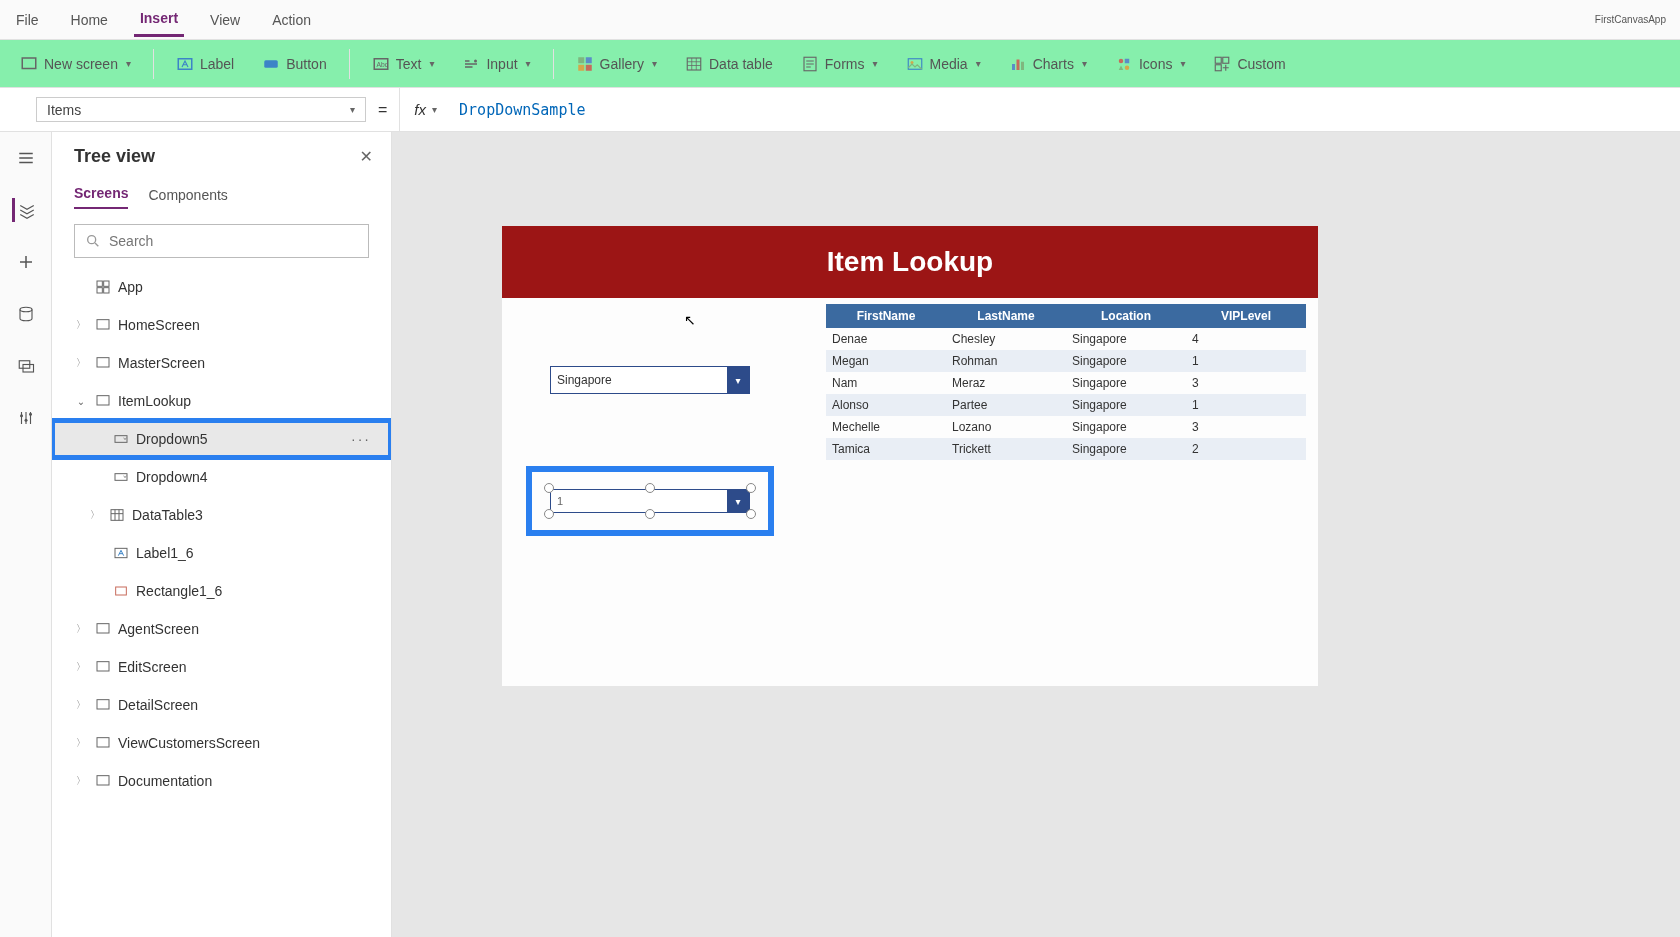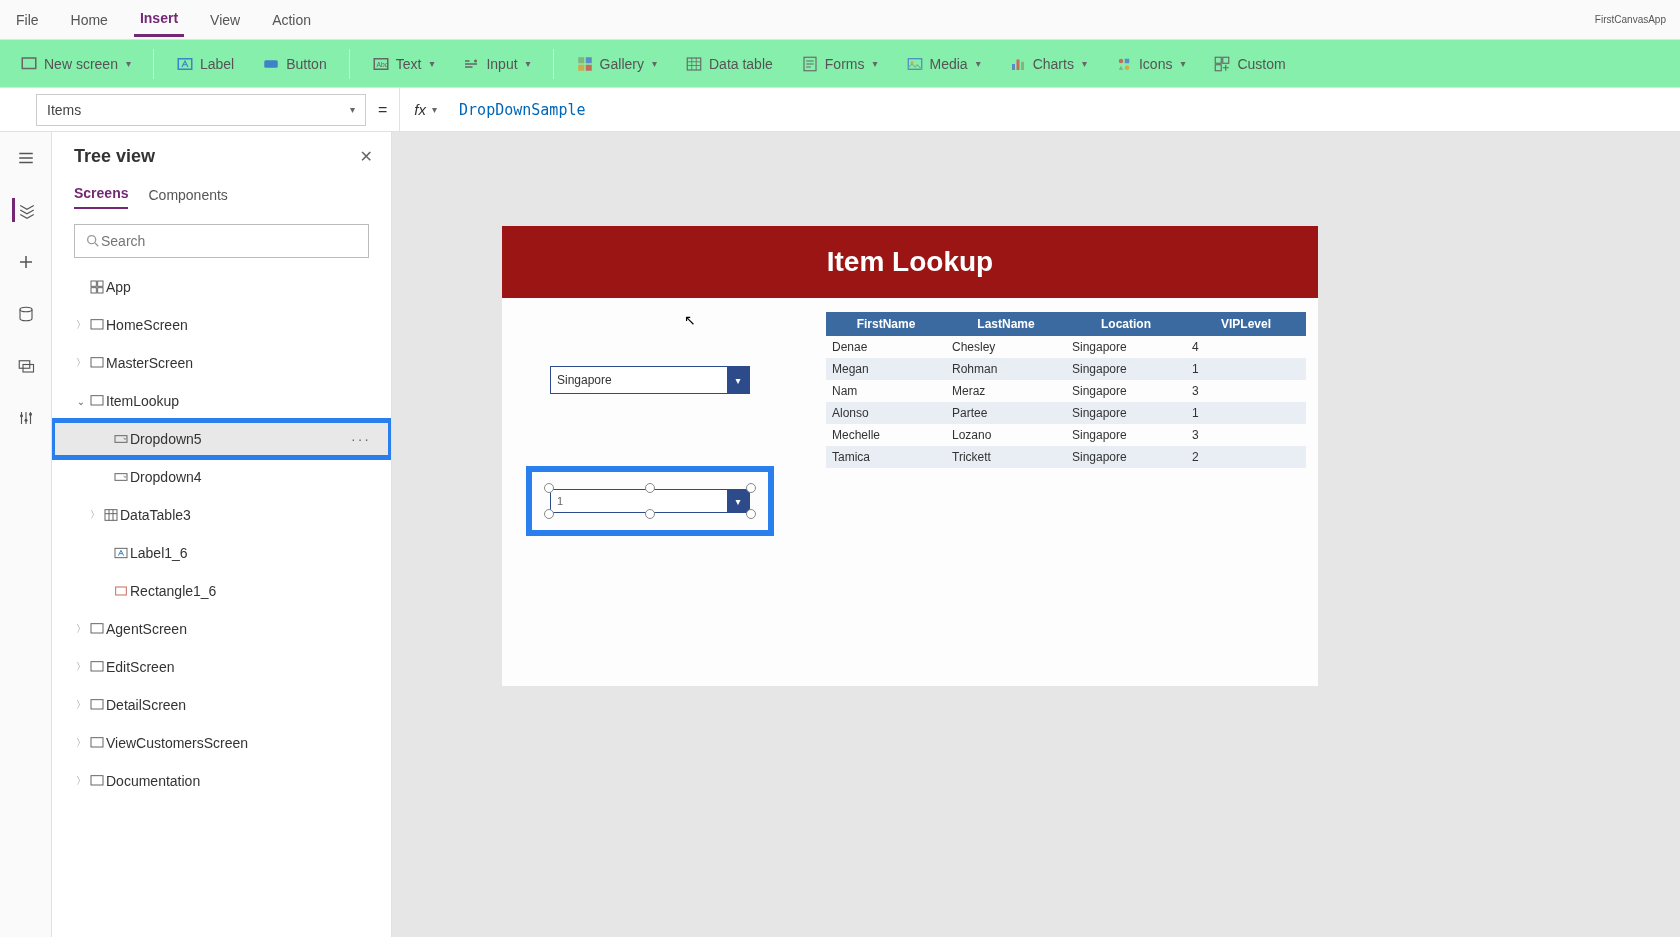--- a/index.html
+++ b/index.html
@@ -13,21 +13,21 @@
 
 
 .ribbon { display: flex; align-items: center; height: 48px; background: #86efac; border-bottom: 1px solid #e1e1e1; padding: 0 10px; gap: 8px; }
 .ribbon .r-item { display: flex; align-items: center; gap: 6px; padding: 6px 10px; color: #555; font-size: 14px; cursor: pointer; }
 .ribbon .sep { width: 1px; height: 30px; background: #e1e1e1; margin: 0 4px; }
 .ribbon svg, .ribbon .ico { width: 18px; height: 18px; fill: #666; flex-shrink: 0; }
 .ribbon .chev { font-size: 10px; color: #666; margin-left: 2px; }
 
 
 .formulabar { display: flex; align-items: center; height: 44px; background: #fff; border-bottom: 1px solid #e1e1e1; padding-left: 36px; }
-.prop-sel { width: 330px; height: 32px; border: 1px solid #ccc; display: flex; align-items: center; justify-content: space-between; padding: 0 10px; font-size: 14px; color: #444; background: #fff; }
+.prop-sel { width: 330px; height: 25px; border: 1px solid #ccc; display: flex; align-items: center; justify-content: space-between; padding: 0 10px; font-size: 14px; color: #444; background: #fff; }
 .prop-sel .chev { font-size: 10px; color: #666; }
 .eq { margin: 0 12px; font-size: 16px; color: #333; }
 .fx { display: flex; align-items: center; gap: 6px; border-left: 1px solid #e1e1e1; height: 44px; padding: 0 14px; font-style: italic; font-family: Liberation Sans, sans-serif; font-size: 15px; color: #333; }
 .fx .chev { font-size: 10px; color: #666; font-style: normal; }
 .formula { padding-left: 8px; font-size: 15px; color: #0066b8; font-family: Consolas, monospace; }
 
 
 .main { display: flex; height: calc(937px - 40px - 48px - 44px); }
 
 
@@ -37,26 +37,26 @@
 .leftrail svg { width: 18px; height: 18px; fill: #555; }
 
 
 .treepanel { width: 340px; background: #fff; border-right: 1px solid #e1e1e1; display: flex; flex-direction: column; }
 .tree-head { display: flex; align-items: center; justify-content: space-between; padding: 14px 18px 4px 22px; }
 .tree-head h1 { font-size: 18px; font-weight: 600; color: #333; }
 .tree-head .close { font-size: 16px; color: #666; cursor: pointer; }
 .tree-tabs { display: flex; gap: 20px; padding: 8px 22px 0 22px; border-bottom: 1px solid transparent; align-items: flex-end; }
 .tree-tab { padding: 6px 0; font-size: 14px; color: #555; cursor: pointer; }
 .tree-tab.active { color: #742774; border-bottom: 2px solid #742774; font-weight: 600; }
-.tree-search { margin: 14px 22px 10px 22px; border: 1px solid #bbb; height: 34px; display: flex; align-items: center; padding: 0 10px; gap: 0; }
+.tree-search { margin: 14px 22px 10px 22px; border: 1px solid #bbb; height: 34px; display: flex; align-items: center; padding: 0 10px; gap: 8px; }
 .tree-search input { border: none; outline: none; font-size: 14px; flex: 1; }
 .tree-search svg { width: 16px; height: 16px; fill: #999; }
 
 .tree-list { flex: 1; overflow: auto; }
-.tree-item { display: flex; align-items: center; height: 38px; padding-left: 22px; font-size: 14px; color: #333; cursor: pointer; position: relative; }
+.tree-item { display: flex; align-items: center; height: 38px; padding-left: 22px; font-size: 14px; color: #333; cursor: pointer; gap: 6px; position: relative; }
 .tree-item .expand { width: 14px; font-size: 10px; color: #666; text-align: center; }
 .tree-item .ticon { width: 18px; height: 18px; display: flex; align-items: center; justify-content: center; }
 .tree-item .ticon svg { width: 16px; height: 16px; fill: none; stroke: #666; stroke-width: 1.5; }
 .tree-item.l1 { padding-left: 36px; }
 .tree-item.l2 { padding-left: 60px; }
 .tree-item.selected { background: #e8e8e8; }
 .tree-item.box-hl { outline: 5px solid #2a7fef; outline-offset: -3px; }
 .tree-item .more { margin-left: auto; margin-right: 20px; color: #666; letter-spacing: 2px; }
 
 
@@ -68,21 +68,21 @@
 .dd1 .ddtxt { flex: 1; padding-left: 6px; font-size: 12px; color: #333; }
 .dd1 .ddbtn { width: 22px; height: 100%; background: #2d4b8a; color: #fff; display: flex; align-items: center; justify-content: center; font-size: 10px; }
 
 .sel-box { position: absolute; left: 24px; top: 240px; width: 248px; height: 70px; border: 6px solid #2a7fef; display: flex; align-items: center; justify-content: center; }
 .dd2-wrap { position: relative; width: 200px; height: 24px; }
 .dd2 { width: 200px; height: 24px; border: 1.5px solid #2d4b8a; background: #fff; display: flex; align-items: center; }
 .dd2 .ddtxt { flex: 1; padding-left: 6px; font-size: 11px; color: #666; }
 .dd2 .ddbtn { width: 22px; height: 100%; background: #2d4b8a; color: #fff; display: flex; align-items: center; justify-content: center; font-size: 10px; }
 .handle { position: absolute; width: 10px; height: 10px; border: 1.5px solid #888; border-radius: 50%; background: #fff; }
 
-.dtable { position: absolute; left: 324px; top: 78px; width: 480px; font-size: 12px; margin-top: 8px; }
+.dtable { position: absolute; left: 324px; top: 78px; width: 480px; font-size: 12px; }
 .dtable .thead { display: flex; background: #3b6aa0; color: #fff; height: 24px; }
 .dtable .thead .cell { flex: 1; display: flex; align-items: center; justify-content: center; font-weight: 600; }
 .dtable .trow { display: flex; height: 22px; border-bottom: 0; }
 .dtable .trow:nth-child(even) { background: #e9eef5; }
 .dtable .trow:nth-child(odd) { background: #fdfdfd; }
 .dtable .trow .cell { flex: 1; padding-left: 6px; display: flex; align-items: center; color: #333; }
 
 .cursor-ptr { position: absolute; left: 182px; top: 86px; font-size: 14px; color: #000; pointer-events: none; }
 </style>
 </head>

